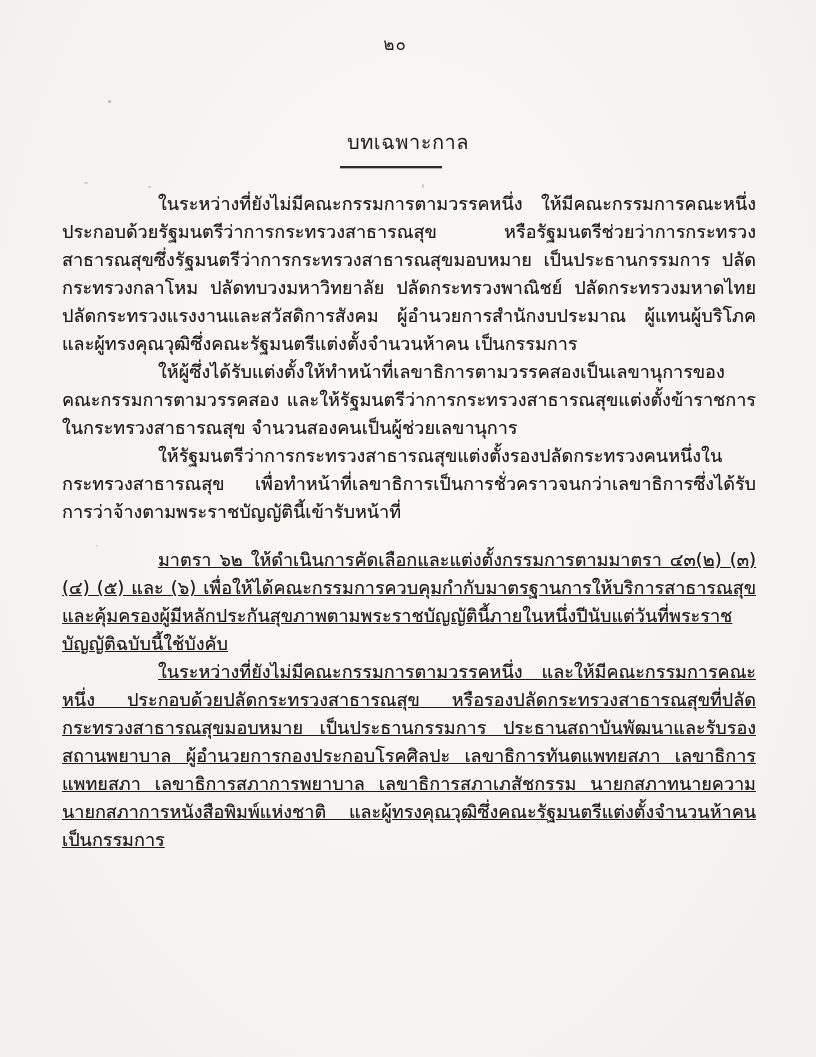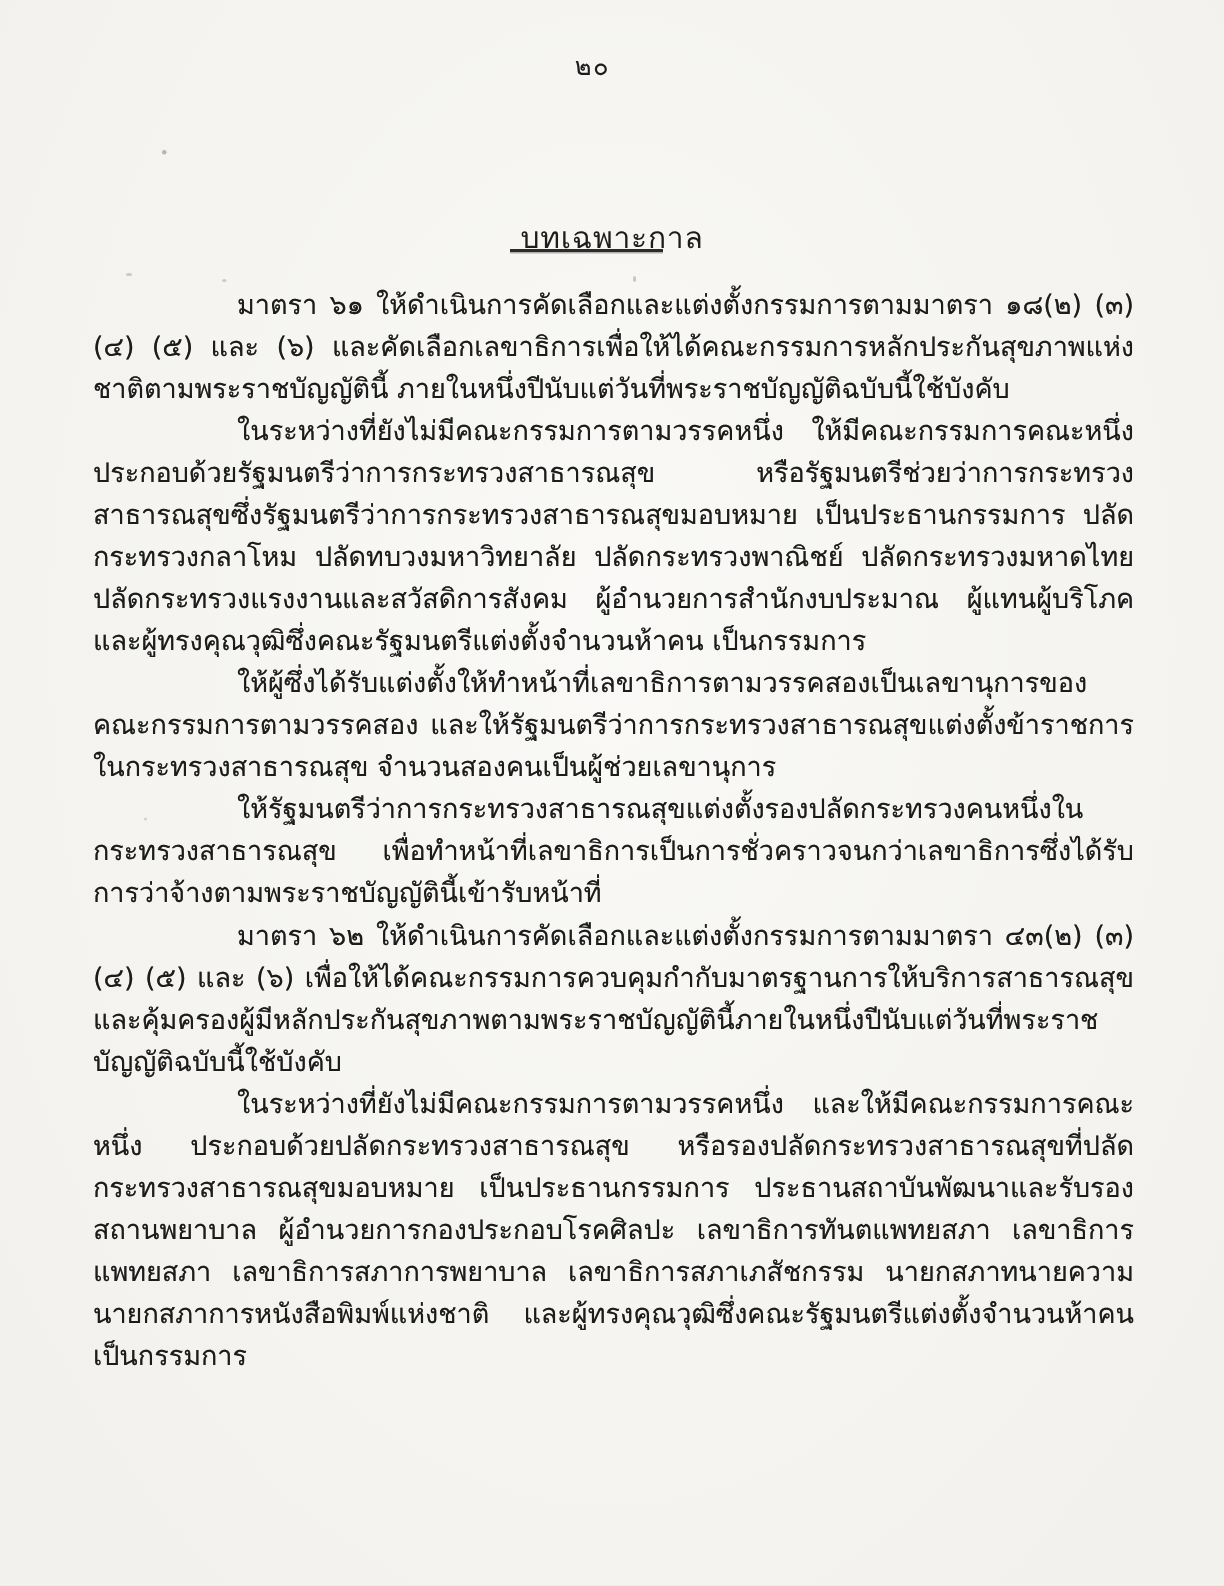--- a/index.html
+++ b/index.html
@@ -28,21 +28,21 @@
     top: 30px;
     left: 0;
     width: 100%;
     text-align: center;
     font-size: 17px;
     letter-spacing: 1px;
     text-indent: -26px; 
   }
   .doc-heading {
     position: absolute;
-    top: 142px;
+    top: 126px;
     left: 0;
     width: 100%;
     text-align: center;
     font-size: 20px;
     letter-spacing: 0.5px;
   }
   .heading-rule {
     position: absolute;
     top: 166px;
     left: 340px;
@@ -60,21 +60,22 @@
     line-height: 28px;
     text-align: justify;
   }
   .para {
     margin: 0;
     text-indent: 96px;
     
     text-shadow: 0 0 0.4px rgba(20,20,20,0.55);
   }
   .section-62 {
-    margin-top: 1px;
+    margin-top: 20px;
+    text-decoration: underline;
   }
   .speck {
     position: absolute;
     background: #6b6b66;
     border-radius: 50%;
     opacity: 0.45;
   }
   .speck.s1 { left: 108px; top: 100px; width: 3px; height: 3px; }
   .speck.s2 { left: 84px;  top: 182px; width: 4px; height: 2px; opacity: 0.3; }
   .speck.s3 { left: 148px; top: 186px; width: 3px; height: 2px; opacity: 0.3; }
@@ -88,21 +89,20 @@
 
   <div class="page-number">๒๐</div>
 
   <div class="doc-heading">บทเฉพาะกาล</div>
 
   <div class="heading-rule"></div>
 
   <div class="body-text">
 
     <div>
-      <p class="para">มาตรา ๖๑  ให้ดำเนินการคัดเลือกและแต่งตั้งกรรมการตามมาตรา ๑๘(๒) (๓) (๔) (๕) และ (๖) และคัดเลือกเลขาธิการเพื่อให้ได้คณะกรรมการหลักประกันสุขภาพแห่งชาติตามพระราชบัญญัตินี้ ภายในหนึ่งปีนับแต่วันที่พระราชบัญญัติฉบับนี้ใช้บังคับ</p>
       <p class="para">ในระหว่างที่ยังไม่มีคณะกรรมการตามวรรคหนึ่ง ให้มีคณะกรรมการคณะหนึ่ง ประกอบด้วยรัฐมนตรีว่าการกระทรวงสาธารณสุข หรือรัฐมนตรีช่วยว่าการกระทรวงสาธารณสุขซึ่งรัฐมนตรีว่าการกระทรวงสาธารณสุขมอบหมาย เป็นประธานกรรมการ ปลัดกระทรวงกลาโหม ปลัดทบวงมหาวิทยาลัย ปลัดกระทรวงพาณิชย์ ปลัดกระทรวงมหาดไทย ปลัดกระทรวงแรงงานและสวัสดิการสังคม ผู้อำนวยการสำนักงบประมาณ ผู้แทนผู้บริโภค และผู้ทรงคุณวุฒิซึ่งคณะรัฐมนตรีแต่งตั้งจำนวนห้าคน เป็นกรรมการ</p>
       <p class="para">ให้ผู้ซึ่งได้รับแต่งตั้งให้ทำหน้าที่เลขาธิการตามวรรคสองเป็นเลขานุการของคณะกรรมการตามวรรคสอง และให้รัฐมนตรีว่าการกระทรวงสาธารณสุขแต่งตั้งข้าราชการในกระทรวงสาธารณสุข จำนวนสองคนเป็นผู้ช่วยเลขานุการ</p>
       <p class="para">ให้รัฐมนตรีว่าการกระทรวงสาธารณสุขแต่งตั้งรองปลัดกระทรวงคนหนึ่งในกระทรวงสาธารณสุข เพื่อทำหน้าที่เลขาธิการเป็นการชั่วคราวจนกว่าเลขาธิการซึ่งได้รับการว่าจ้างตามพระราชบัญญัตินี้เข้ารับหน้าที่</p>
     </div>
 
     <div class="section-62">
       <p class="para">มาตรา ๖๒ ให้ดำเนินการคัดเลือกและแต่งตั้งกรรมการตามมาตรา ๔๓(๒) (๓) (๔) (๕) และ (๖) เพื่อให้ได้คณะกรรมการควบคุมกำกับมาตรฐานการให้บริการสาธารณสุขและคุ้มครองผู้มีหลักประกันสุขภาพตามพระราชบัญญัตินี้ภายในหนึ่งปีนับแต่วันที่พระราชบัญญัติฉบับนี้ใช้บังคับ</p>
       <p class="para">ในระหว่างที่ยังไม่มีคณะกรรมการตามวรรคหนึ่ง และให้มีคณะกรรมการคณะหนึ่ง ประกอบด้วยปลัดกระทรวงสาธารณสุข หรือรองปลัดกระทรวงสาธารณสุขที่ปลัดกระทรวงสาธารณสุขมอบหมาย เป็นประธานกรรมการ ประธานสถาบันพัฒนาและรับรองสถานพยาบาล ผู้อำนวยการกองประกอบโรคศิลปะ เลขาธิการทันตแพทยสภา เลขาธิการแพทยสภา เลขาธิการสภาการพยาบาล เลขาธิการสภาเภสัชกรรม นายกสภาทนายความ นายกสภาการหนังสือพิมพ์แห่งชาติ และผู้ทรงคุณวุฒิซึ่งคณะรัฐมนตรีแต่งตั้งจำนวนห้าคน เป็นกรรมการ</p>
     </div>
 

